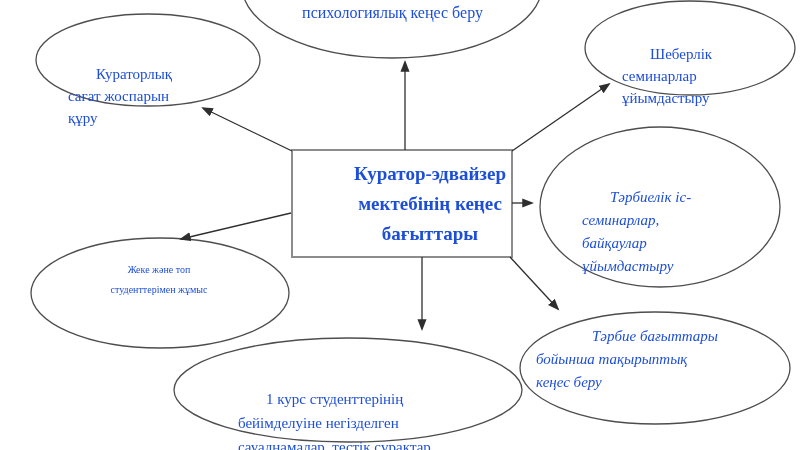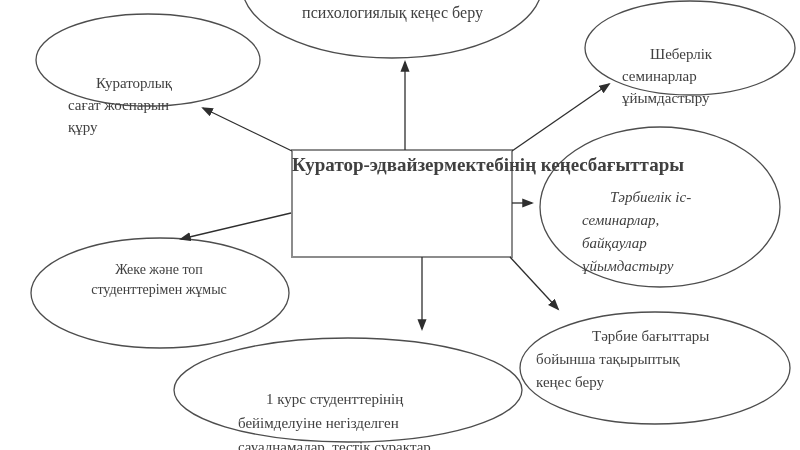--- a/index.html
+++ b/index.html
@@ -1,37 +1,37 @@
 <!DOCTYPE html>
 <html><head>
 <meta charset="utf-8">
 <style>
   html,body{margin:0;padding:0;background:#ffffff;}
   #stage{
     position:relative;width:800px;height:450px;background:#ffffff;
     overflow:hidden;font-family:"Liberation Serif","DejaVu Serif",serif;
-    color:#404040;
+    color:#1d4ed8;
   }
   #shapes{position:absolute;left:0;top:0;width:800px;height:450px;}
   .txt{position:absolute;font-size:15px;line-height:22px;}
   .txt .ln{white-space:nowrap;}
   .ind{padding-left:28px;margin-top:36px;}
   .ind-lg{padding-left:56px;}
   #lbl-top{left:245px;top:2px;width:295px;font-size:16px;text-align:center;}
-  #lbl-top-left{left:68px;top:36px;line-height:22px;}
+  #lbl-top-left{left:68px;top:27px;line-height:22px;}
   #lbl-top-right{left:622px;top:7px;line-height:22px;}
   #lbl-center{
     left:292px;top:150px;width:220px;height:107px;
-    display:flex;
-    text-align:center;font-weight:bold;font-size:19px;line-height:30px;
+    display:flex;flex-direction:column;justify-content:center;
+    text-align:center;font-weight:bold;font-size:19px;line-height:30px;padding-left:28px;
   }
   #lbl-right{left:582px;top:150px;line-height:23px;font-style:italic;}
-  #lbl-bottom-right{left:536px;top:325px;line-height:23px;}
+  #lbl-bottom-right{left:536px;top:325px;line-height:23px;font-style:italic;}
   #lbl-bottom{left:238px;top:351px;line-height:24px;}
-  #lbl-left{left:58px;top:260px;width:202px;text-align:center;font-size:14px;line-height:20px;}
+  #lbl-left{left:58px;top:260px;width:202px;text-align:center;font-size:10px;line-height:20px;}
 </style>
 </head>
 <body>
 
 <div id="stage">
 
   <svg id="shapes" viewBox="0 0 800 450" xmlns="http://www.w3.org/2000/svg">
     <defs>
       <marker id="ah" markerWidth="10" markerHeight="8" refX="7.5" refY="3.5" orient="auto">
         <path d="M0,0 L9,3.5 L0,7 z" fill="#2e2e2e"></path>

